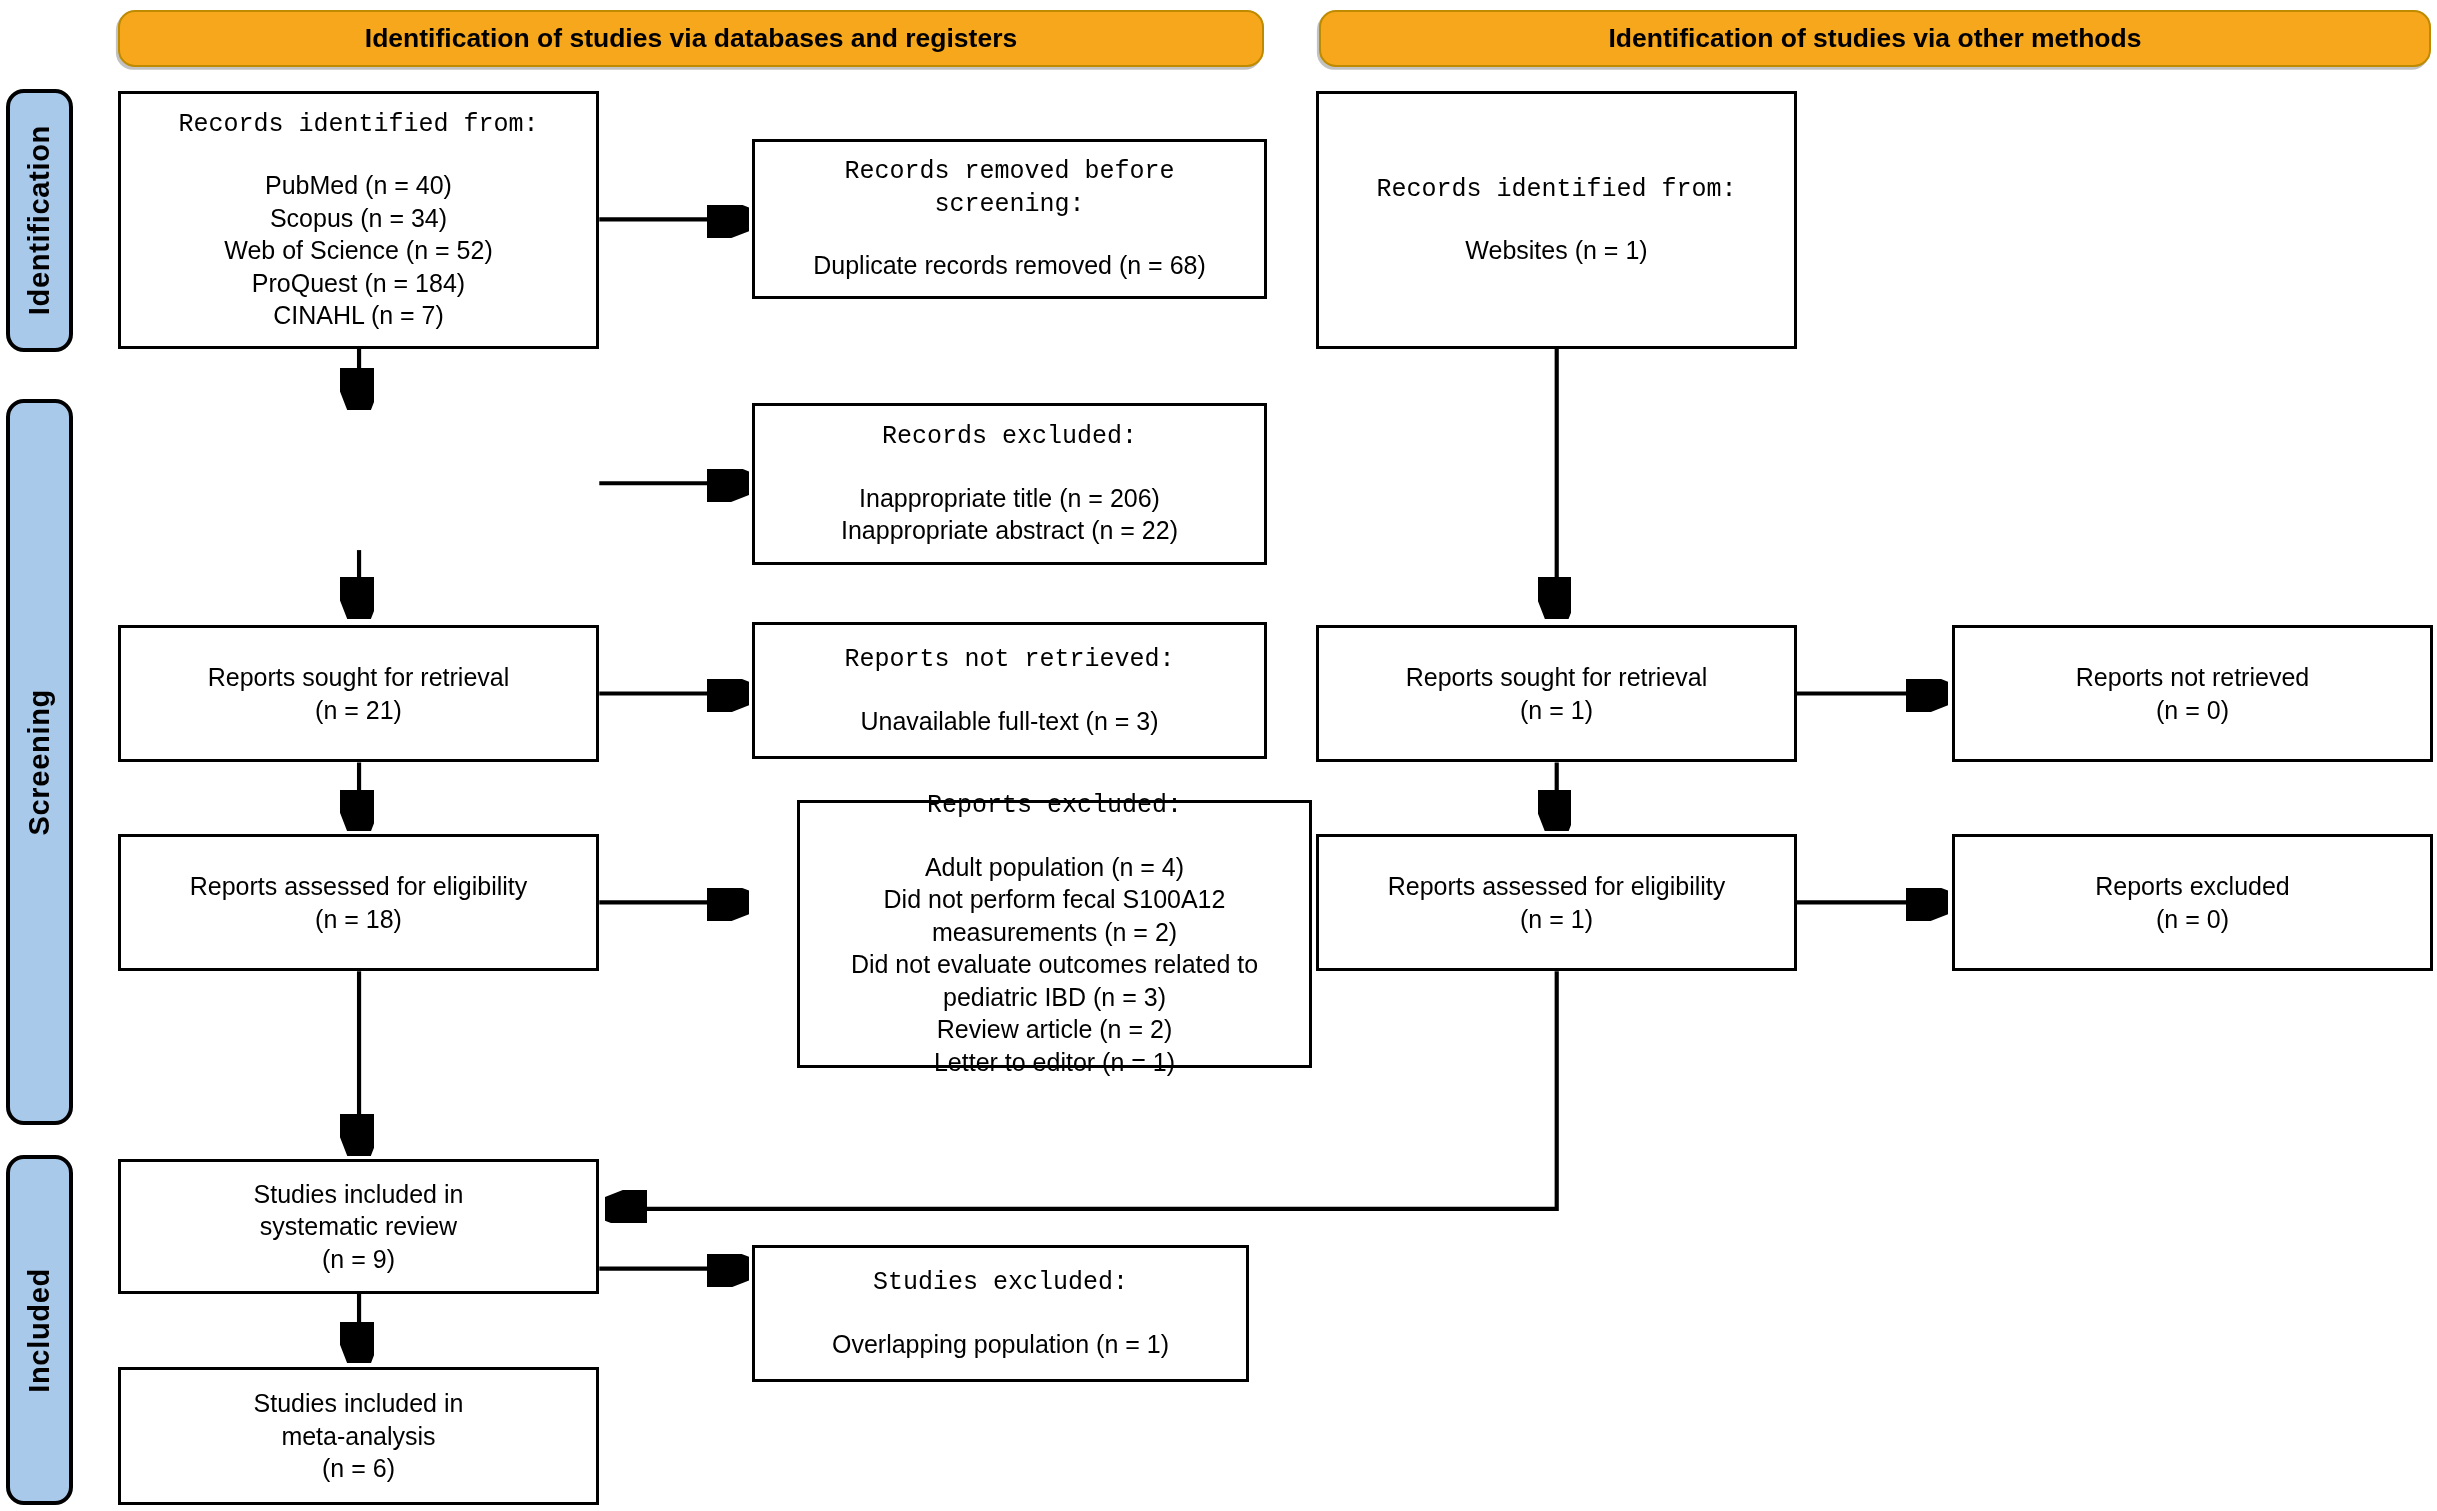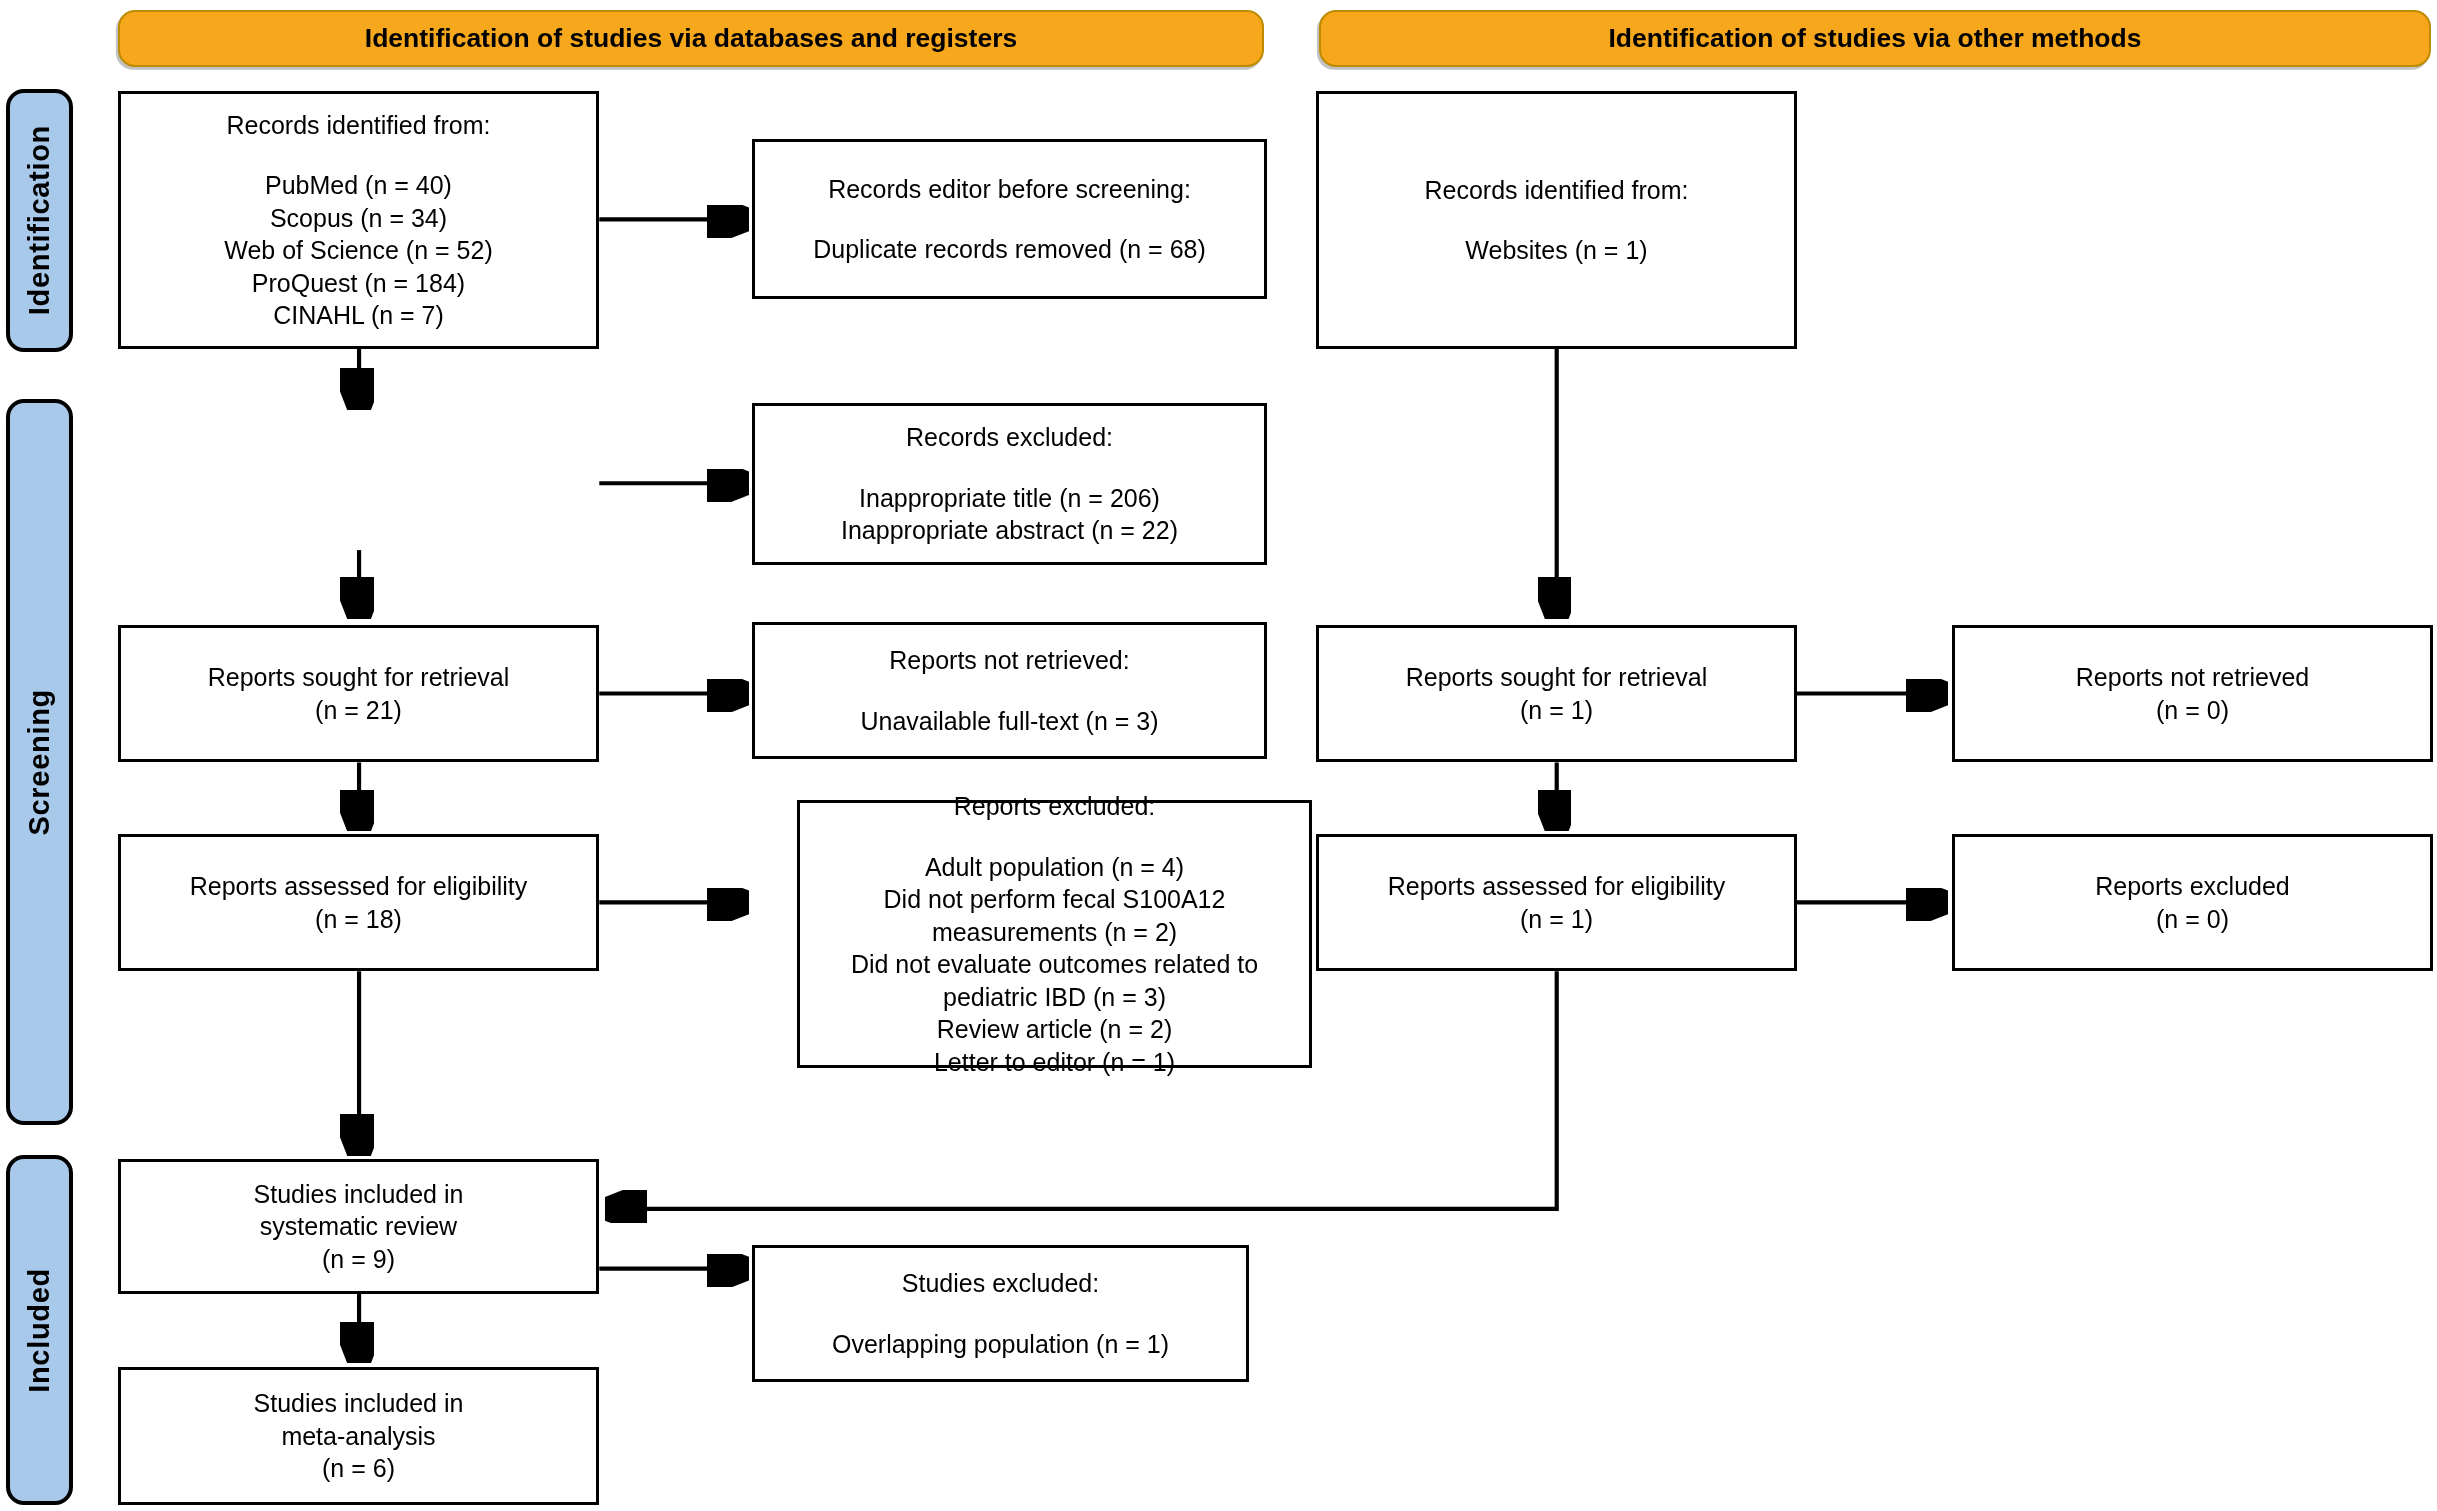--- a/index.html
+++ b/index.html
@@ -37,21 +37,21 @@
     writing-mode:vertical-rl;transform:rotate(180deg);
     font-weight:bold;font-size:29px;letter-spacing:0.7px;white-space:nowrap;
   }
   .box{
     position:absolute;box-sizing:border-box;
     background:#ffffff;border:3.5px solid #000;
     display:flex;flex-direction:column;align-items:center;justify-content:center;
     text-align:center;font-size:25px;line-height:1.3;
     padding:5.6px 12.5px;
   }
-  .box-title{line-height:1.3;}
+  .box-title{line-height:1.3;font-family:Liberation Mono, monospace;}
   .titled .box-title{margin-bottom:28px;}
   .box-title.wrap-sm{max-width:376px;}
   .box-lines{display:block;}
   .box-line{line-height:1.3;}
 </style>
 </head>
 <body>
 
 <div class="canvas">
 
@@ -123,21 +123,21 @@
     <div class="box-line">(n = 9)</div>
   </div>
 
   <div class="box" style="left:118px;top:1367px;width:481px;height:138px">
     <div class="box-line">Studies included in</div>
     <div class="box-line">meta-analysis</div>
     <div class="box-line">(n = 6)</div>
   </div>
 
   <div class="box titled" style="left:752px;top:139px;width:515px;height:160px">
-    <div class="box-title wrap-sm">Records editor before screening:</div>
+    <div class="box-title wrap-sm">Records removed before screening:</div>
     <div class="box-lines">
       <div class="box-line">Duplicate records removed (n = 68)</div>
     </div>
   </div>
 
   <div class="box titled" style="left:752px;top:403px;width:515px;height:162px">
     <div class="box-title">Records excluded:</div>
     <div class="box-lines">
       <div class="box-line">Inappropriate title (n = 206)</div>
       <div class="box-line">Inappropriate abstract (n = 22)</div>

